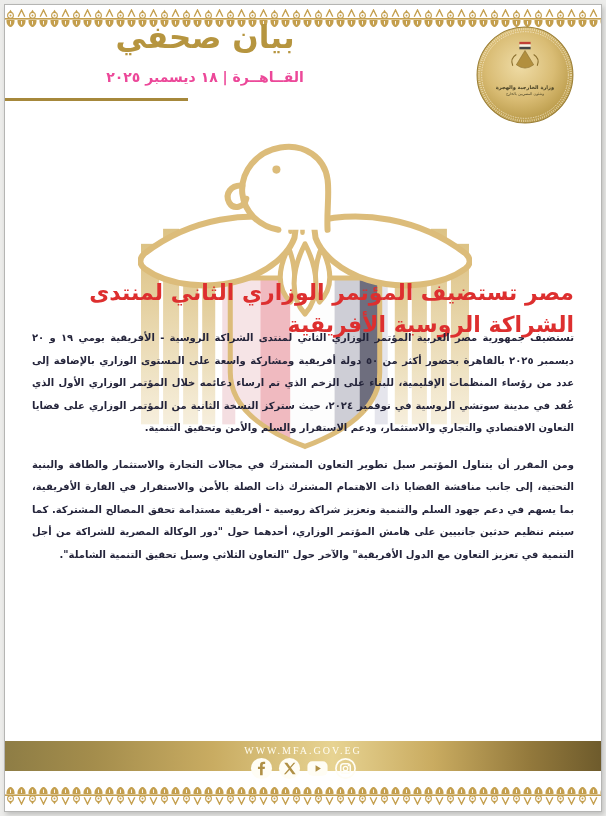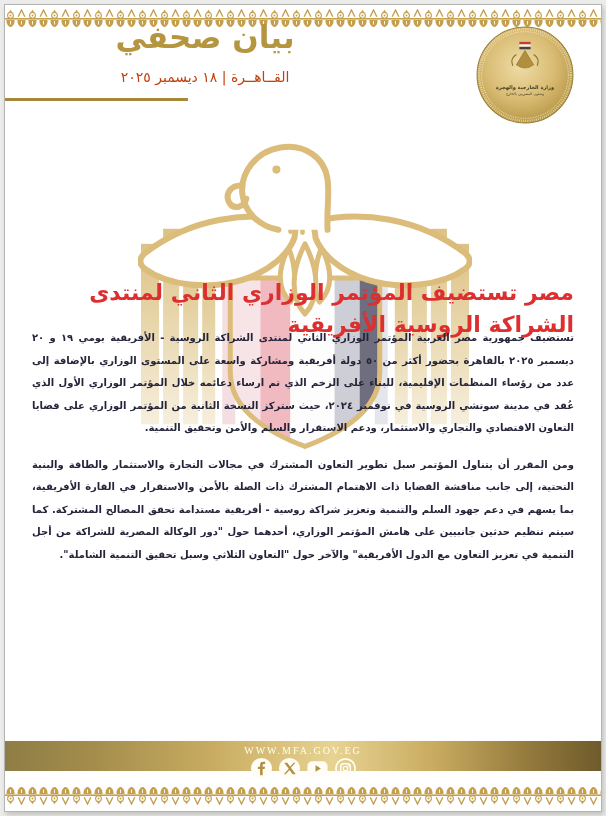--- a/index.html
+++ b/index.html
@@ -17,21 +17,21 @@
   .orn-top{top:4px;}
   .orn-bottom{bottom:6px;transform:scaleY(-1);}
   
   .press-title{
     position:absolute;top:14px;left:100px;width:200px;margin:0;
     text-align:center;font-size:31px;font-weight:bold;color:#B6953F;
     direction:rtl;letter-spacing:1px;
   }
   .dateline{
     position:absolute;top:64px;left:90px;width:220px;
-    text-align:center;font-size:14px;font-weight:normal;color:#c2410c;direction:rtl;
+    text-align:center;font-size:14px;font-weight:bold;color:#ec4899;direction:rtl;
   }
   .header-rule{position:absolute;top:93px;left:0;width:183px;height:3px;background:#A6883B;}
   .seal{position:absolute;top:19px;left:469px;width:102px;height:102px;}
   
   .watermark{position:absolute;top:120px;left:133px;width:334px;height:342px;opacity:.9;}
   
   .headline{
     position:absolute;top:272px;left:25px;right:27px;margin:0;
     direction:rtl;text-align:right;font-size:22px;font-weight:bold;
     color:#DD2F2F;line-height:1.45;z-index:2;

